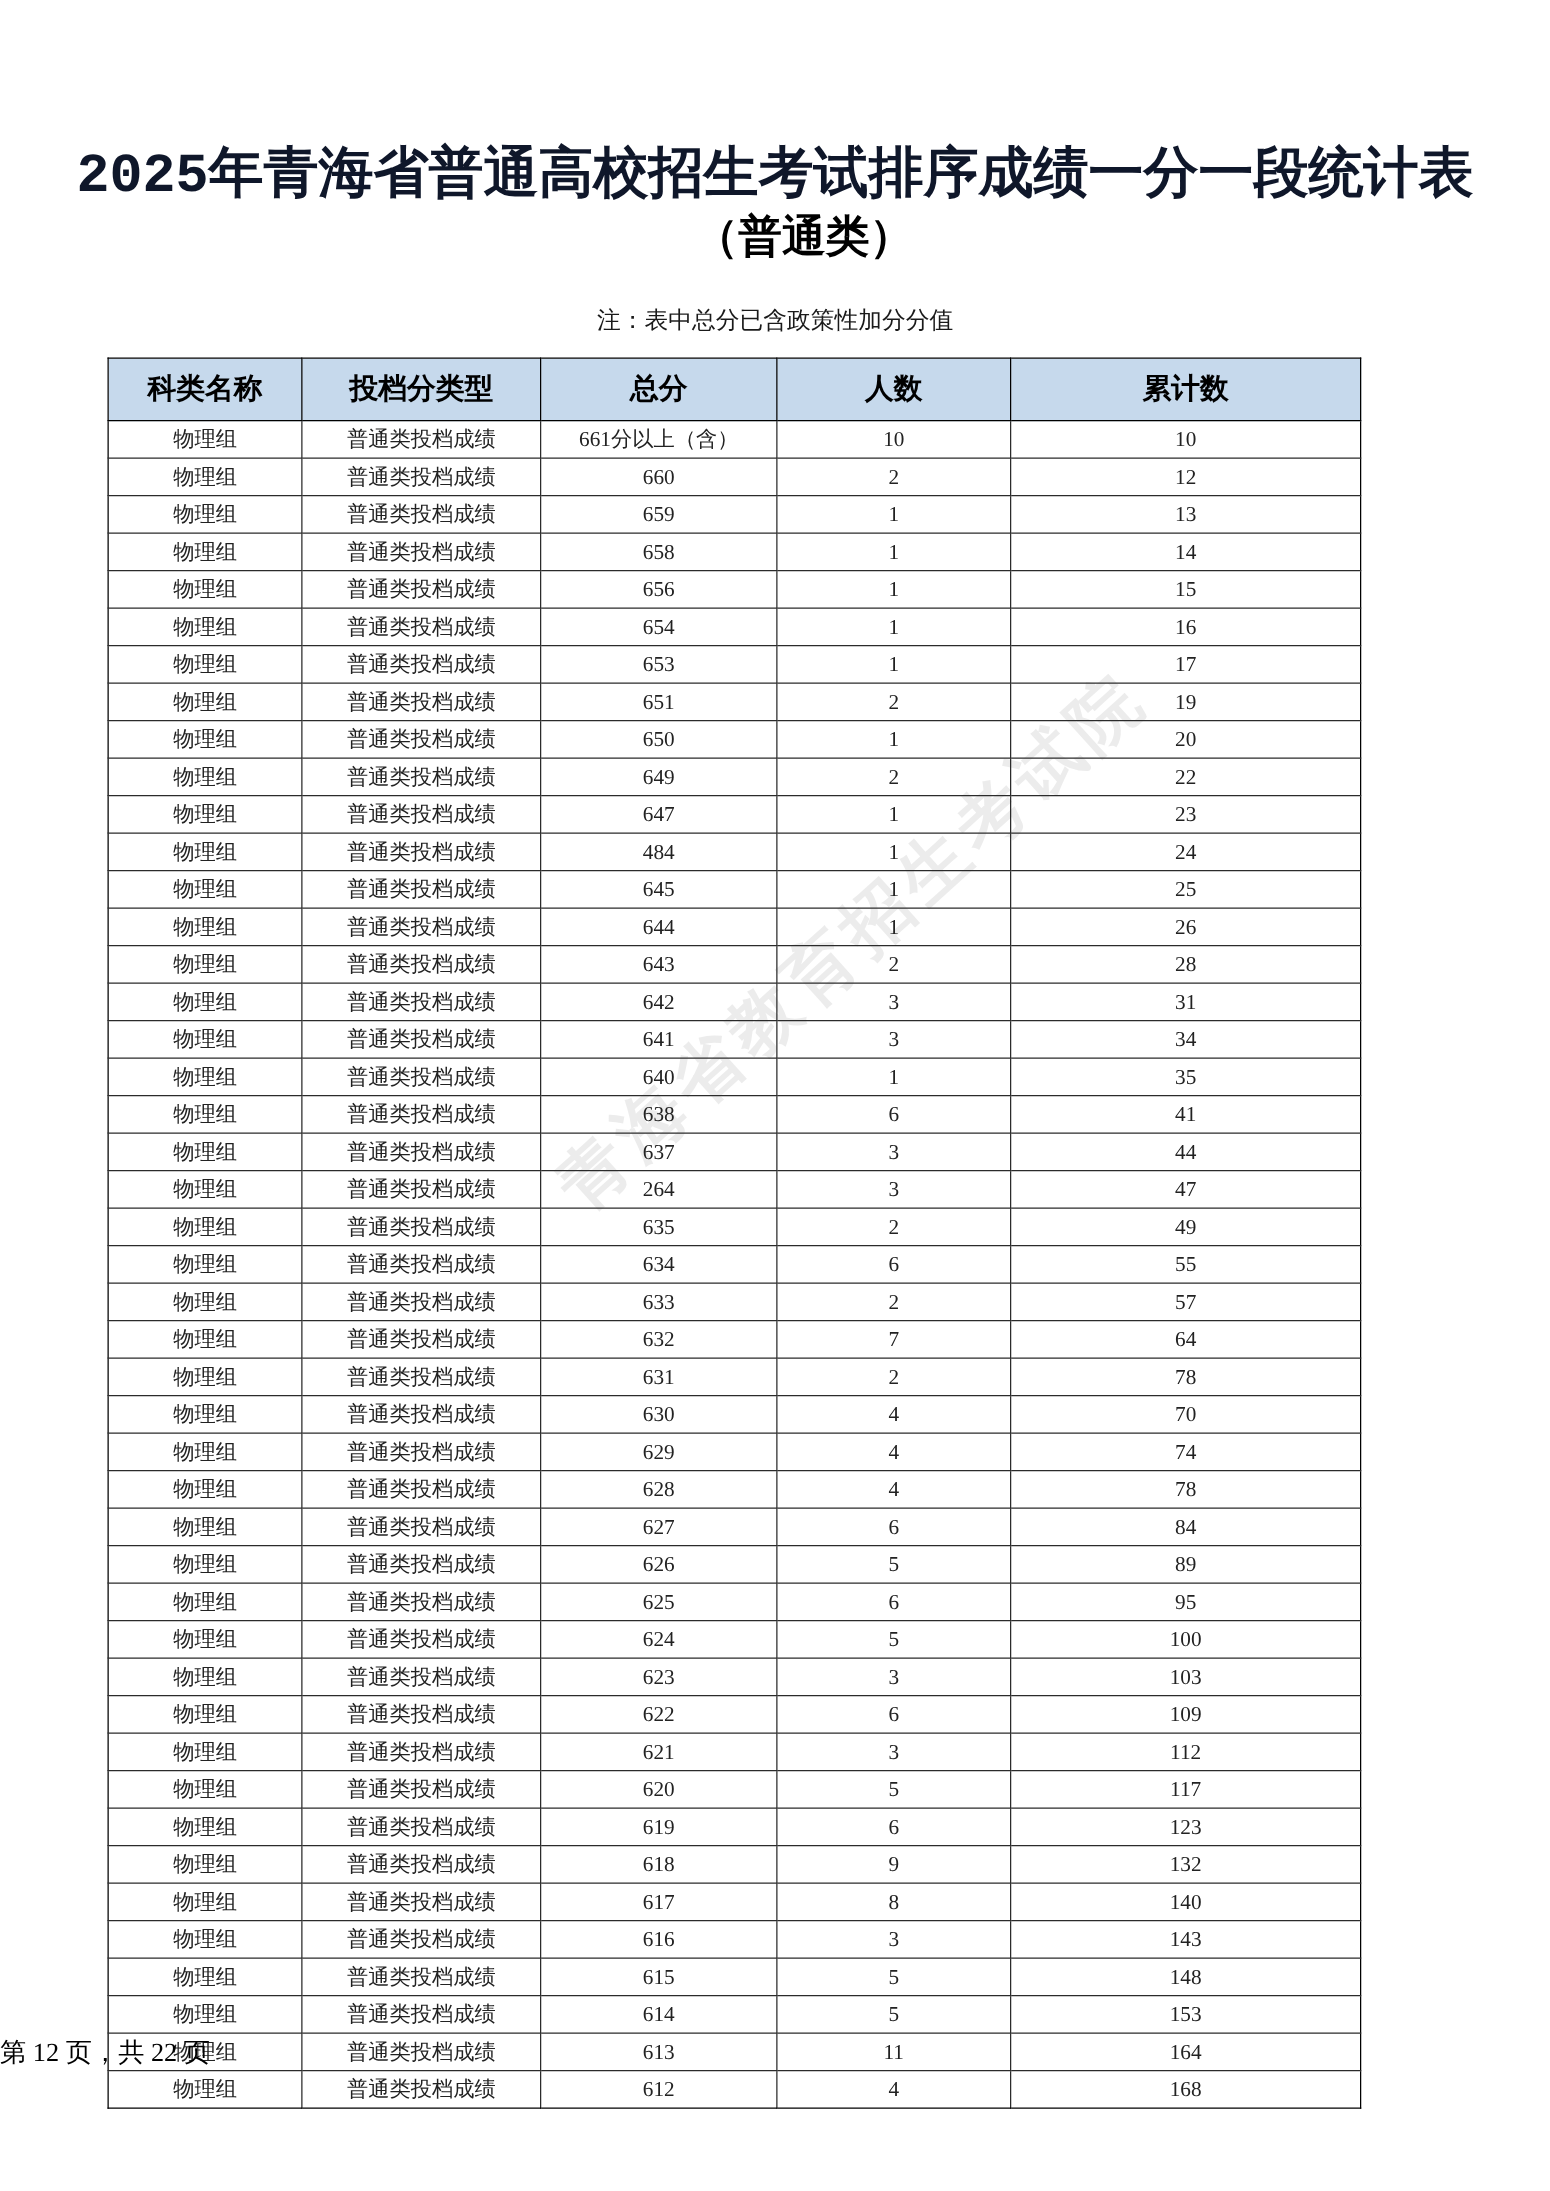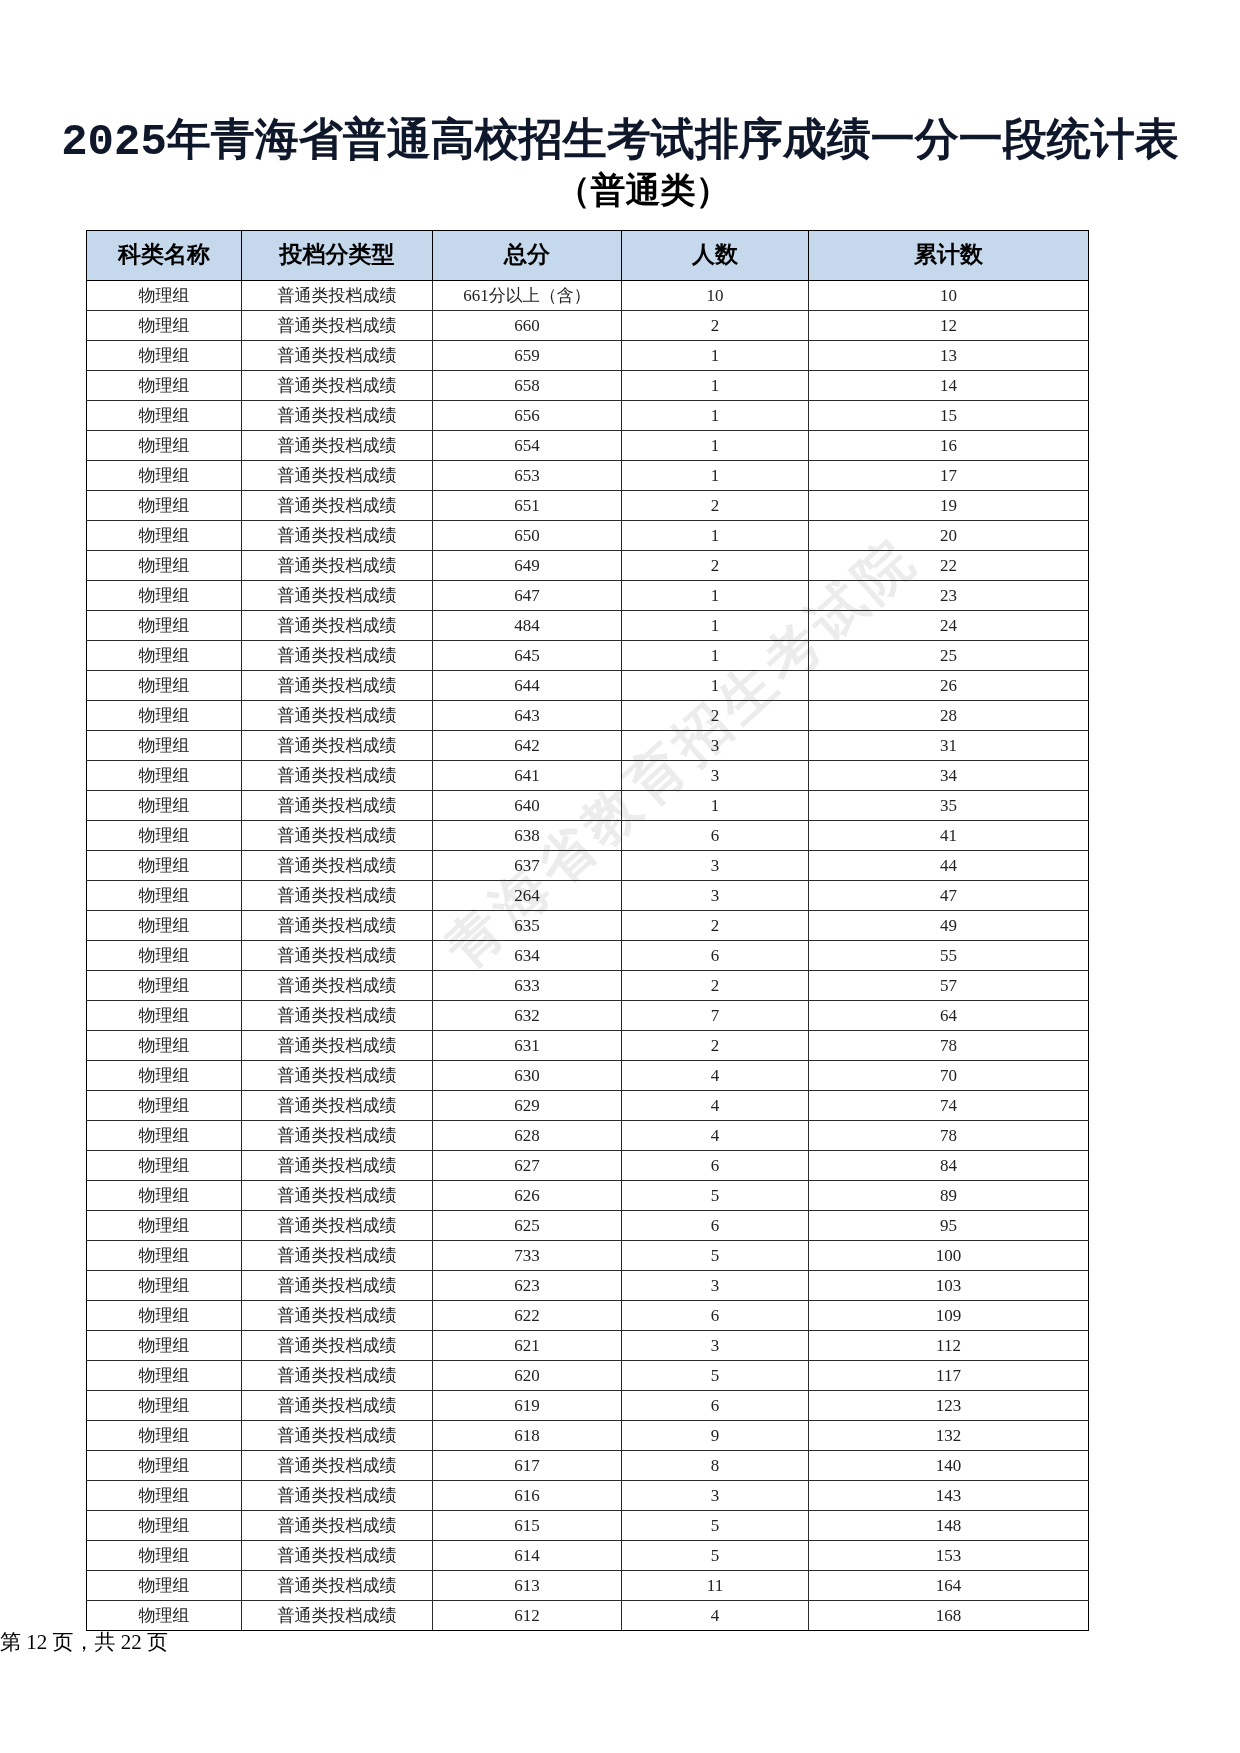--- a/index.html
+++ b/index.html
@@ -156,20 +156,21 @@
 
   <div class="watermark">
     <div class="wm-text">青海省教育招生考试院</div>
   </div>
 
   <div class="title-block">
     <div class="title-line">2025年青海省普通高校招生考试排序成绩一分一段统计表</div>
     <div class="title-line-2">（普通类）</div>
   </div>
 
+  <div class="note">注：表中总分已含政策性加分分值</div>
 
   <div class="table-wrap">
     <table class="grid">
       <colgroup>
         <col class="c1">
           <col class="c2">
           <col class="c3">
           <col class="c4">
           <col class="c5">
       </colgroup>
@@ -403,21 +404,21 @@
           <tr>
             <td class="cjk">物理组</td>
             <td class="cjk">普通类投档成绩</td>
             <td>625</td>
             <td>6</td>
             <td>95</td>
           </tr>
           <tr>
             <td class="cjk">物理组</td>
             <td class="cjk">普通类投档成绩</td>
-            <td>733</td>
+            <td>624</td>
             <td>5</td>
             <td>100</td>
           </tr>
           <tr>
             <td class="cjk">物理组</td>
             <td class="cjk">普通类投档成绩</td>
             <td>623</td>
             <td>3</td>
             <td>103</td>
           </tr>

